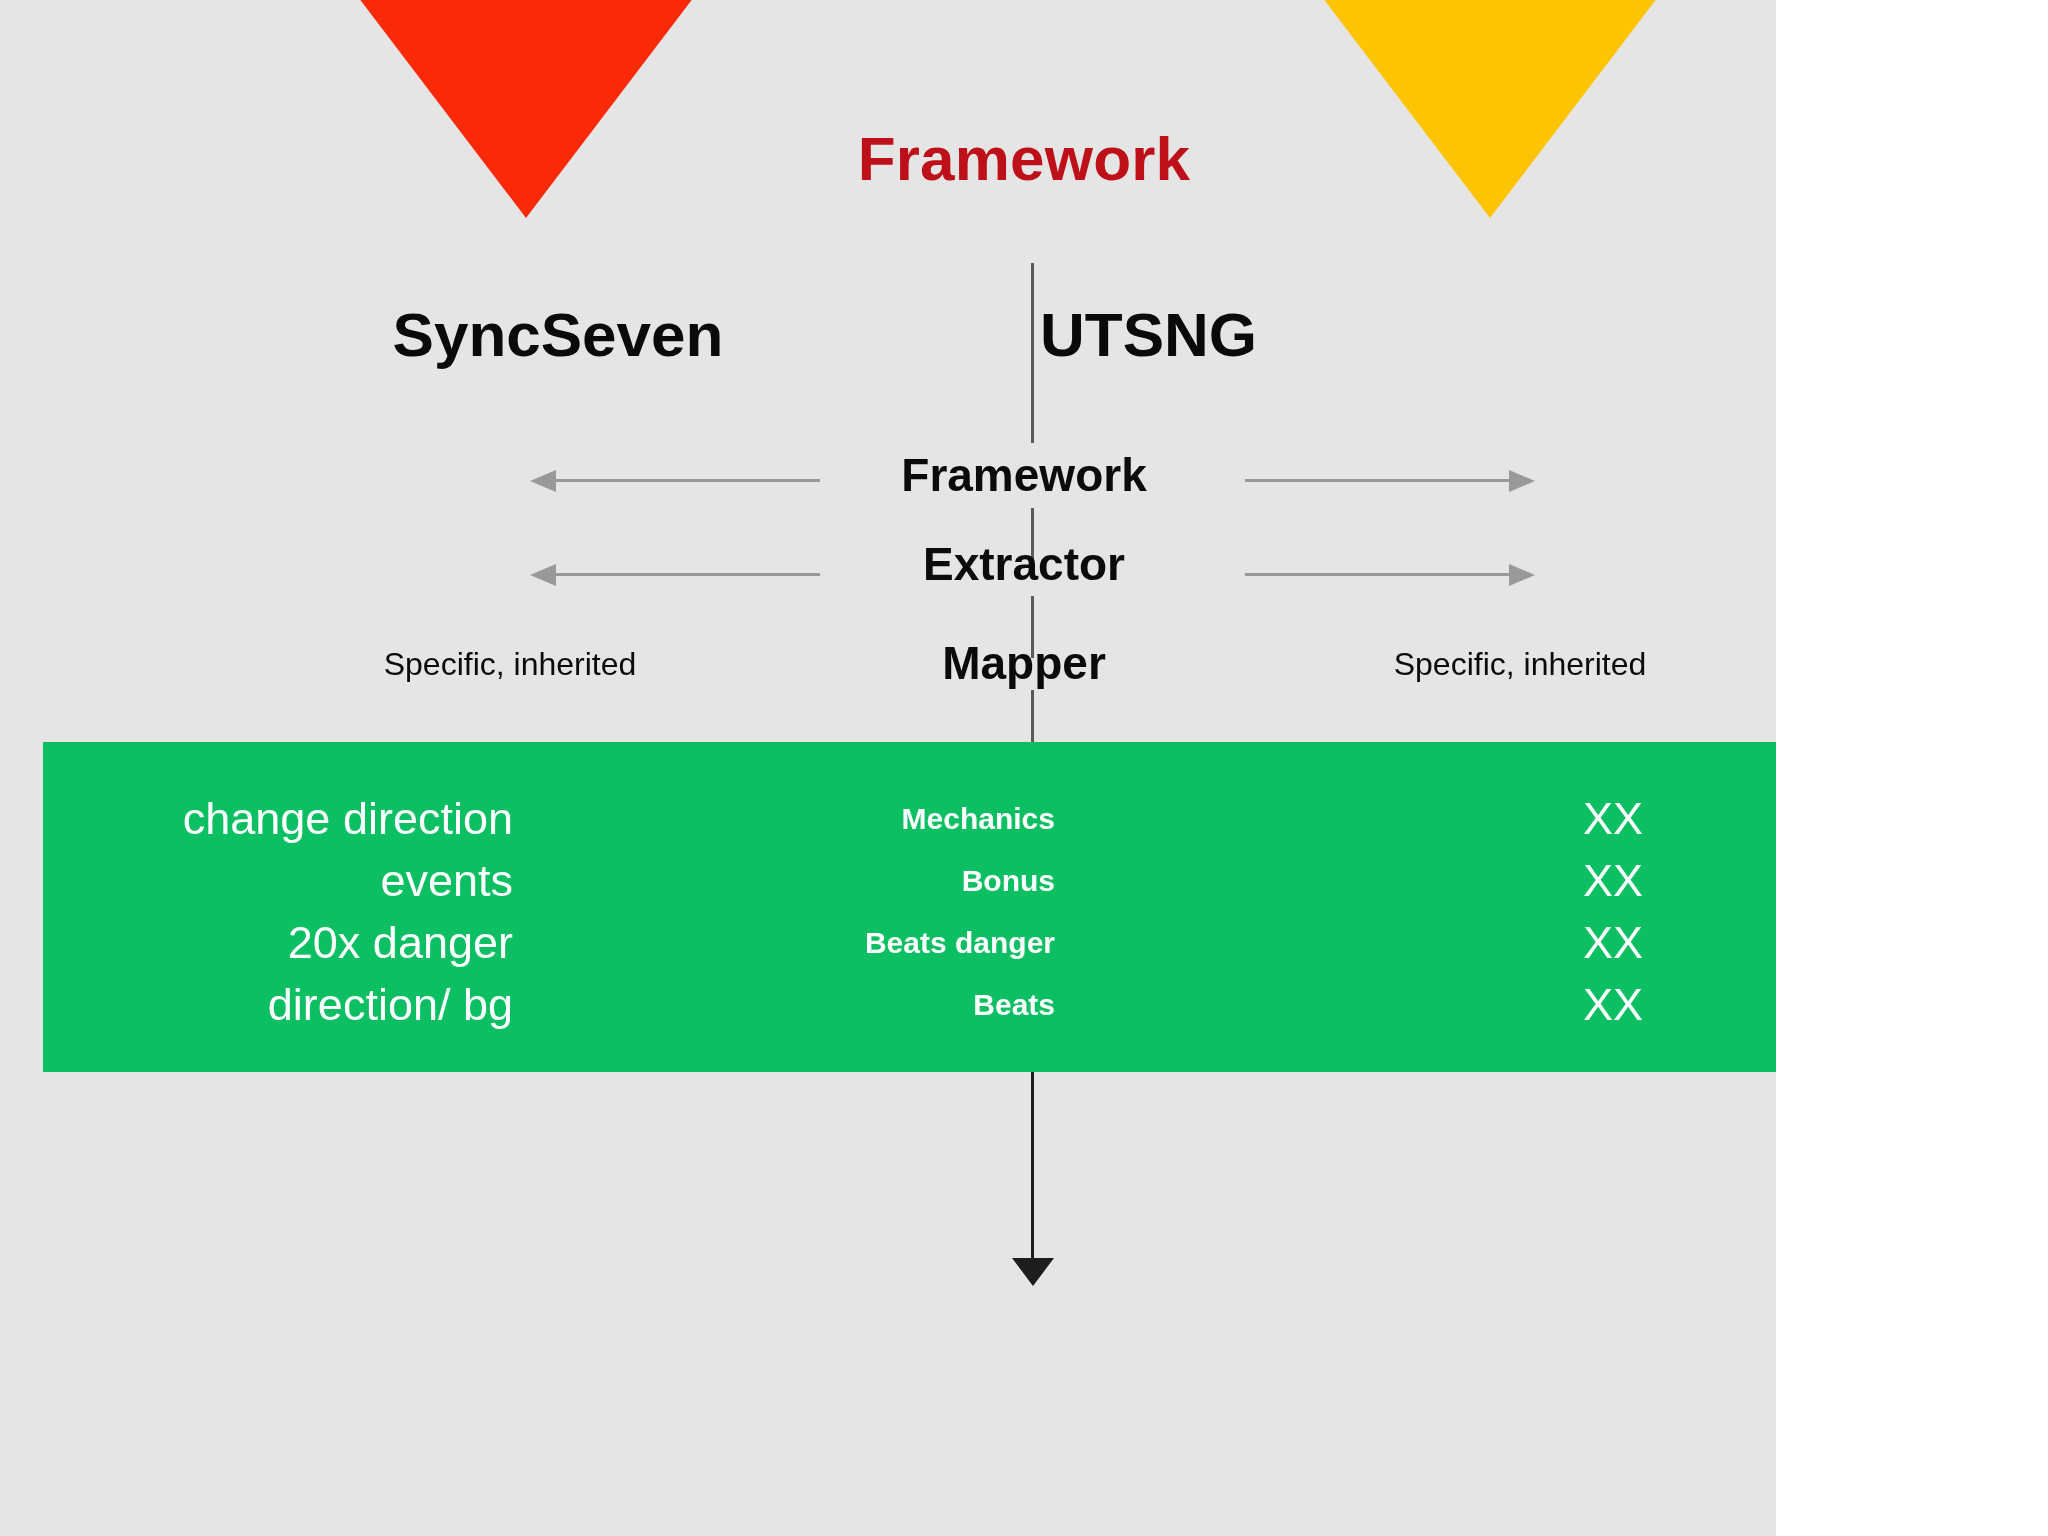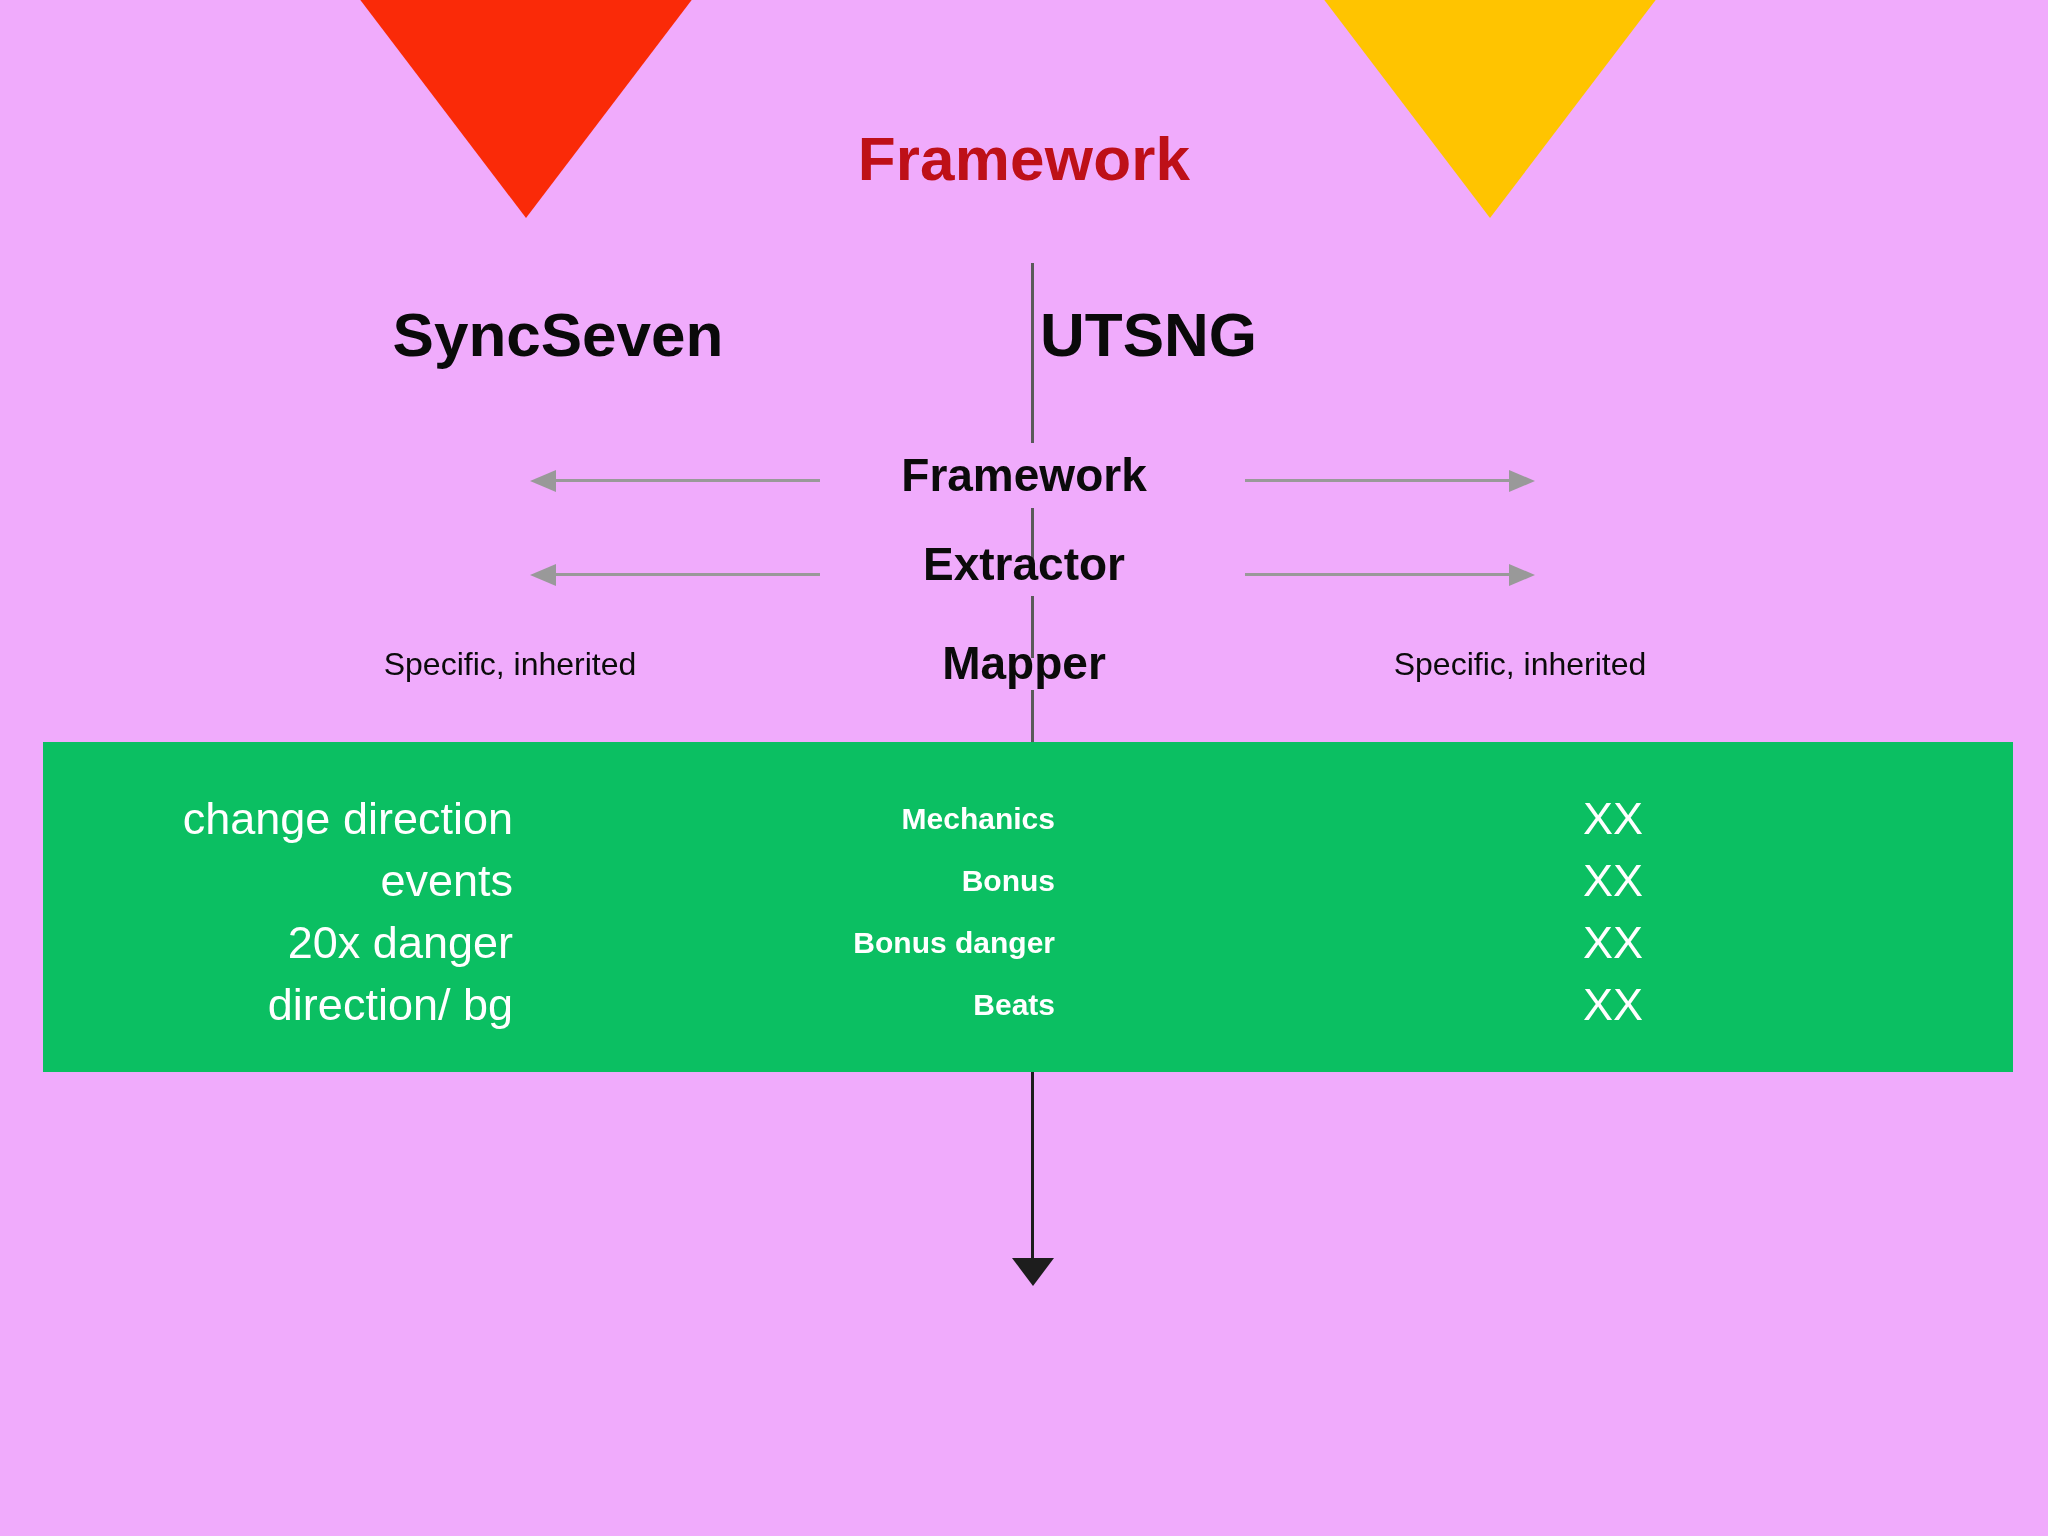--- a/index.html
+++ b/index.html
@@ -6,23 +6,23 @@
     margin: 0;
     padding: 0;
     background: #ffffff;
   }
   body {
     font-family: "Liberation Sans", sans-serif;
     -webkit-font-smoothing: antialiased;
   }
   #stage {
     position: relative;
-    width: 2048px;
+    width: 1776px;
     height: 1536px;
-    background: #f0abfc;
+    background: #e5e5e5;
     overflow: hidden;
   }
 
   
   .tri {
     position: absolute;
     width: 0;
     height: 0;
   }
   #tri-red {
@@ -250,21 +250,21 @@
   <div id="green-band">
     <div class="band-col" id="band-col-left">
       <div class="row">change direction</div>
       <div class="row">events</div>
       <div class="row">20x danger</div>
       <div class="row">direction/ bg</div>
     </div>
     <div class="band-col" id="band-col-mid">
       <div class="row">Mechanics</div>
       <div class="row">Bonus</div>
-      <div class="row">Bonus danger</div>
+      <div class="row">Beats danger</div>
       <div class="row">Beats</div>
     </div>
     <div class="band-col" id="band-col-right">
       <div class="row">XX</div>
       <div class="row">XX</div>
       <div class="row">XX</div>
       <div class="row">XX</div>
     </div>
   </div>
 

